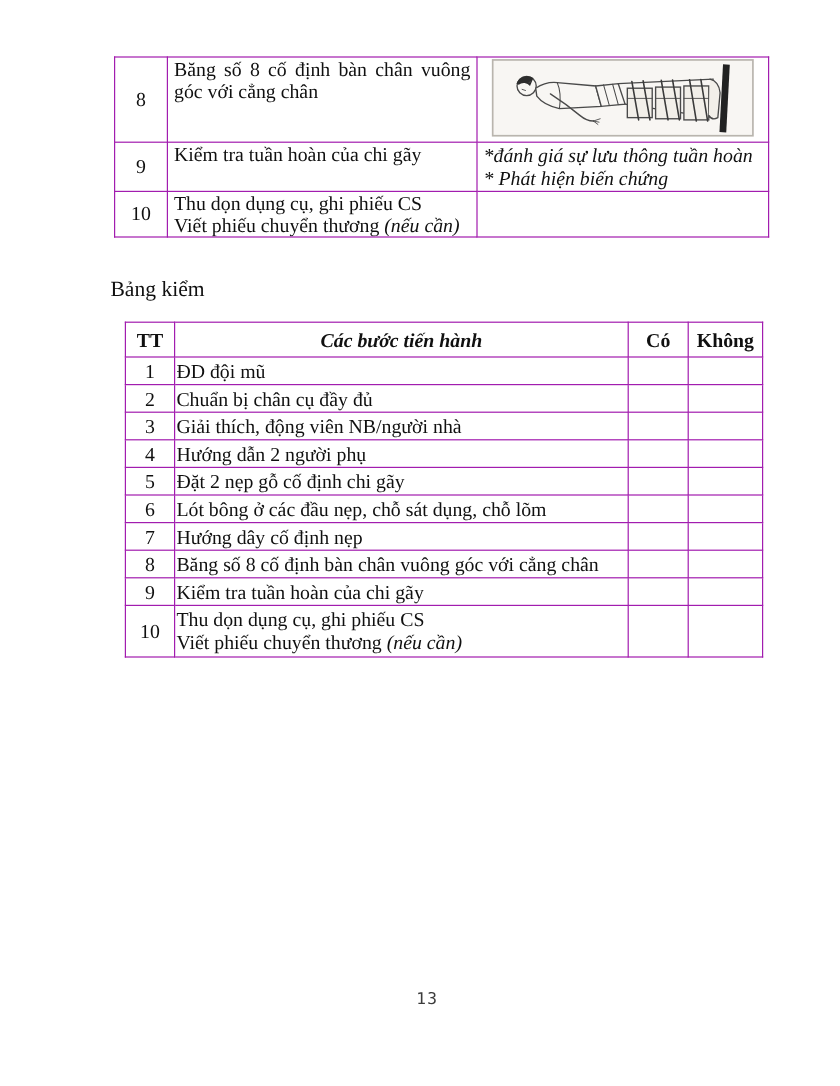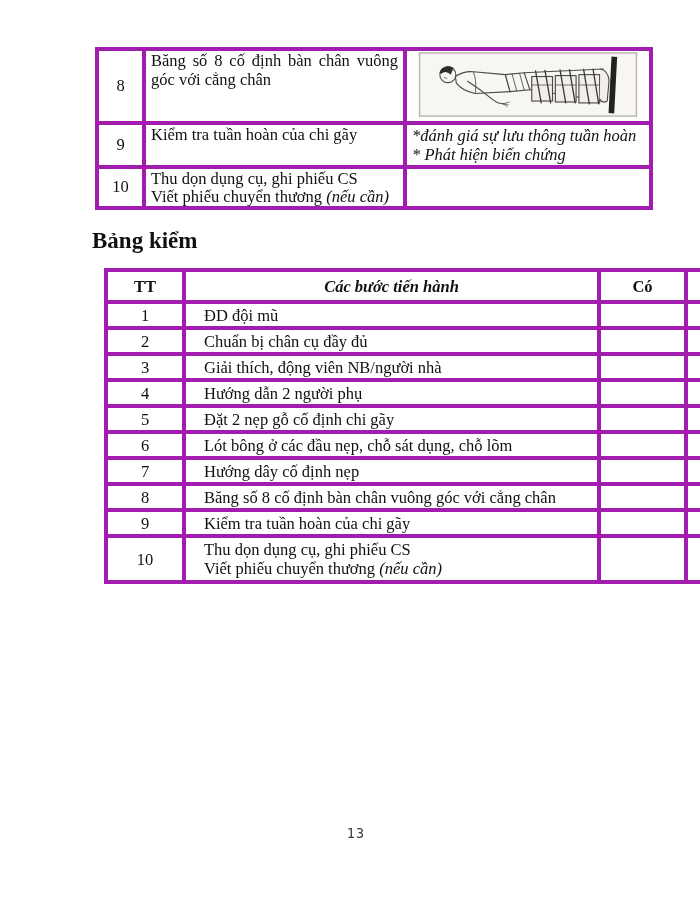--- a/index.html
+++ b/index.html
@@ -2,43 +2,43 @@
 <html><head>
 <meta charset="utf-8">
 <style>
   html,body { margin:0; padding:0; background:#ffffff; }
   .page {
     position:relative; width:700px; height:905px; background:#ffffff;
     font-family:"Liberation Serif","DejaVu Serif",serif; color:#101010;
     overflow:hidden;
   }
   table { border-collapse:collapse; table-layout:fixed; }
-  td { border:4px solid #a21caf; font-size:16.5px; overflow:hidden; }
+  td { border:1px solid #a21caf; font-size:16.5px; overflow:hidden; }
 
   
   .proc-table { position:absolute; left:95px; top:47px; width:528px; }
   .proc-table td { vertical-align:top; padding:1px 5px; line-height:18.5px; }
   .proc-table td.num { text-align:center; vertical-align:middle; padding:0; }
   .col-num   { width:43px; }
   .col-desc  { width:247px; }
   .col-note  { width:238px; }
   .justify   { text-align:justify; }
   .img-cell  { padding:1px 2px !important; }
   .note-line { display:block; }
   .italic    { font-style:italic; }
 
   
   .section-heading {
     position:absolute; left:92px; top:231px;
-    font-size:23px; font-weight:bold; line-height:20px;
+    font-size:18px; font-weight:normal; line-height:20px;
   }
 
   
   .check-table { position:absolute; left:104px; top:268px; width:519px; }
-  .check-table td { padding:1px 18px; line-height:19px; vertical-align:middle; }
+  .check-table td { padding:1px 1px; line-height:19px; vertical-align:middle; }
   .check-table td.tt { text-align:center; padding:1px 0; }
   .check-table .hdr td { font-weight:bold; text-align:center; height:26px; }
   .check-table .step-row td { height:20px; }
   .c-tt { width:38px; } .c-step { width:375px;font-style:italic; } .c-yes { width:47px; } .c-no { width:59px; }
 
   
   .page-number {
     position:absolute; left:0; top:825px; width:712px; text-align:center;
     font-family:"DejaVu Sans Mono","Liberation Mono",monospace;
     font-size:13.5px; color:#3c3c3c; letter-spacing:1px;

